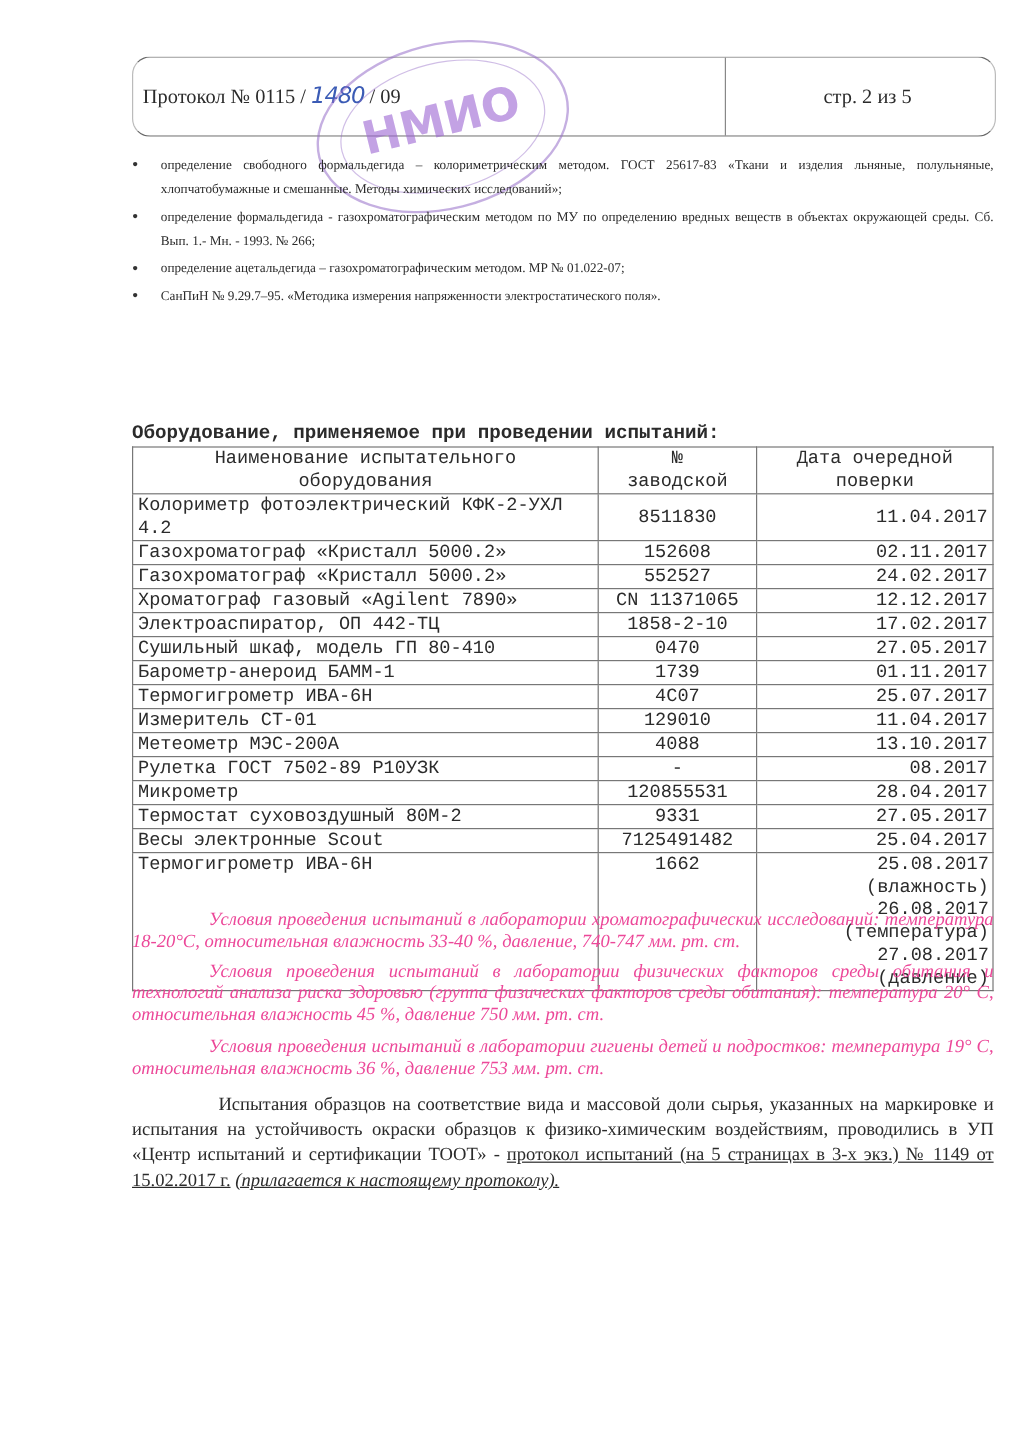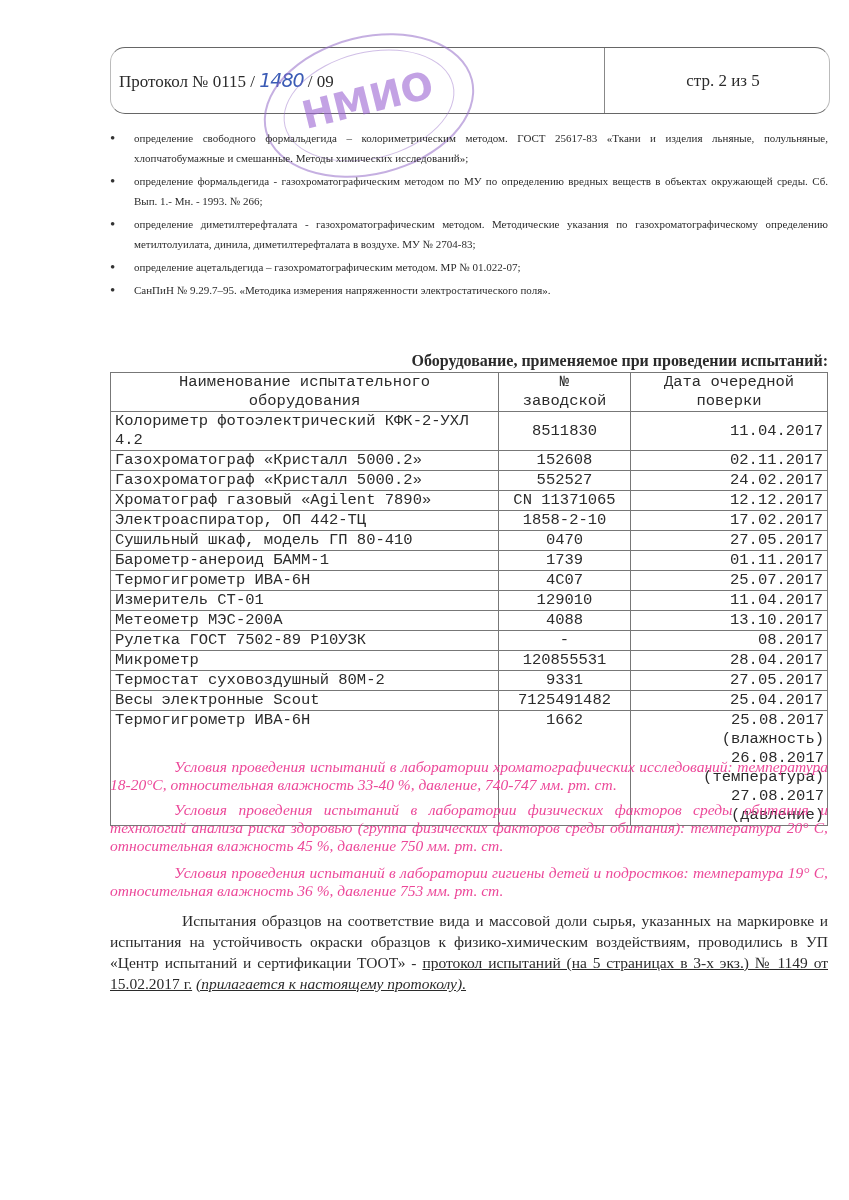--- a/index.html
+++ b/index.html
@@ -39,22 +39,22 @@
   }
   ul.methods {
     position: absolute; left: 110px; top: 128px; width: 718px; margin: 0; padding: 0; list-style: none;
     font-size: 11px; line-height: 20px; text-align: justify;
   }
   ul.methods li { position: relative; padding-left: 24px; margin-bottom: 3px; }
   ul.methods li::before {
     content: "•"; position: absolute; left: 0; top: 0; font-size: 15px; color: #333;
   }
   .table-title {
-    position: absolute; left: 110px; top: 352px; width: 718px; text-align: right;
-    font-weight: bold; font-size: 16px;
+    position: absolute; left: 110px; top: 352px; width: 718px; text-align: left;
+    font-weight: bold; font-size: 16px; font-family: Liberation Mono, monospace;
   }
   table.equip {
     position: absolute; left: 110px; top: 372px; width: 718px; border-collapse: collapse;
     font-size: 15.5px; line-height: 19px;
   }
   table.equip th, table.equip td { border: 1px solid #777; padding: 0 4px; font-family: Liberation Mono, monospace; }
   table.equip th { font-weight: normal; text-align: center; line-height: 19px; }
   table.equip td.c1 { text-align: left; width: 379px; }
   table.equip td.c2 { text-align: center; width: 123px; }
   table.equip td.c3 { text-align: right; }
@@ -80,21 +80,20 @@
 </div>
 
 <div class="stamp">
   <div class="stamp-inner"></div>
   <div class="stamp-text">НМИО</div>
 </div>
 
 <ul class="methods">
   <li>определение свободного формальдегида – колориметрическим методом. ГОСТ 25617-83 «Ткани и изделия льняные, полульняные, хлопчатобумажные и смешанные. Методы химических исследований»;</li>
   <li>определение формальдегида - газохроматографическим методом по МУ по определению вредных веществ в объектах окружающей среды. Сб. Вып. 1.- Мн. - 1993. № 266;</li>
-  <li>определение диметилтерефталата - газохроматографическим методом. Методические указания по газохроматографическому определению метилтолуилата, динила, диметилтерефталата в воздухе. МУ № 2704-83;</li>
   <li>определение ацетальдегида – газохроматографическим методом. МР № 01.022-07;</li>
   <li>СанПиН № 9.29.7–95. «Методика измерения напряженности электростатического поля».</li>
 </ul>
 
 <div class="table-title">Оборудование, применяемое при проведении испытаний:</div>
 
 <table class="equip">
   <thead>
     <tr>
       <th><span>Наименование испытательного</span><br><span>оборудования</span></th>

